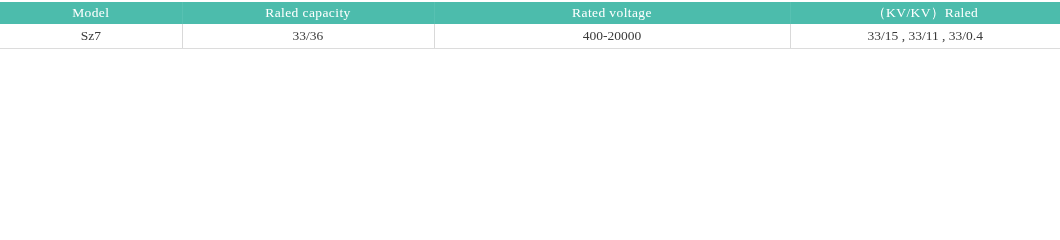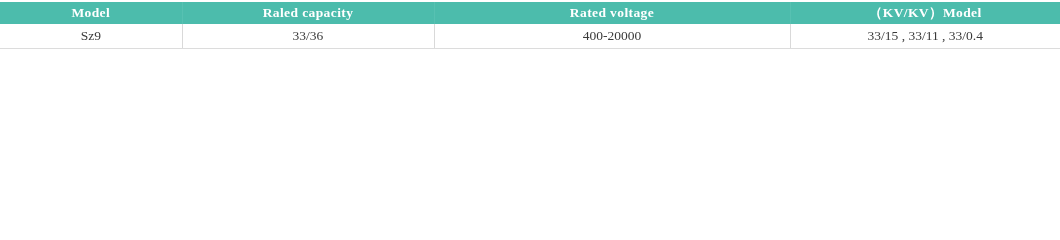--- a/index.html
+++ b/index.html
@@ -36,21 +36,21 @@
 
   thead tr.header-row {
     background: #4cbcac;
   }
 
   thead th {
     height: 22px;
     padding: 0 4px;
     margin: 0;
     color: #ffffff;
-    font-weight: bold;
+    font-weight: normal;
     font-size: 13.5px;
     line-height: 22px;
     text-align: center;
     letter-spacing: 0.4px;
     background: #4cbcac;
     border-right: 1px solid #57c1b2;
     box-sizing: border-box;
     white-space: nowrap;
     overflow: hidden;
   }
@@ -94,27 +94,27 @@
       <col class="c-model">
       <col class="c-voltage">
       <col class="c-capacity">
       <col class="c-change">
     </colgroup>
     <thead>
       <tr class="header-row">
         <th>Model</th>
         <th>Raled capacity</th>
         <th>Rated voltage</th>
-        <th>（KV/KV）Model</th>
+        <th>（KV/KV）Raled</th>
       </tr>
     </thead>
     <tbody>
       <tr>
         <td>
-          <span class="cell-text">Sz9</span>
+          <span class="cell-text">Sz7</span>
         </td>
         <td>
           <span class="cell-text">33/36</span>
         </td>
         <td>
           <span class="cell-text">400-20000</span>
         </td>
         <td>
           <span class="cell-text">33/15 , 33/11  , 33/0.4</span>
         </td>

